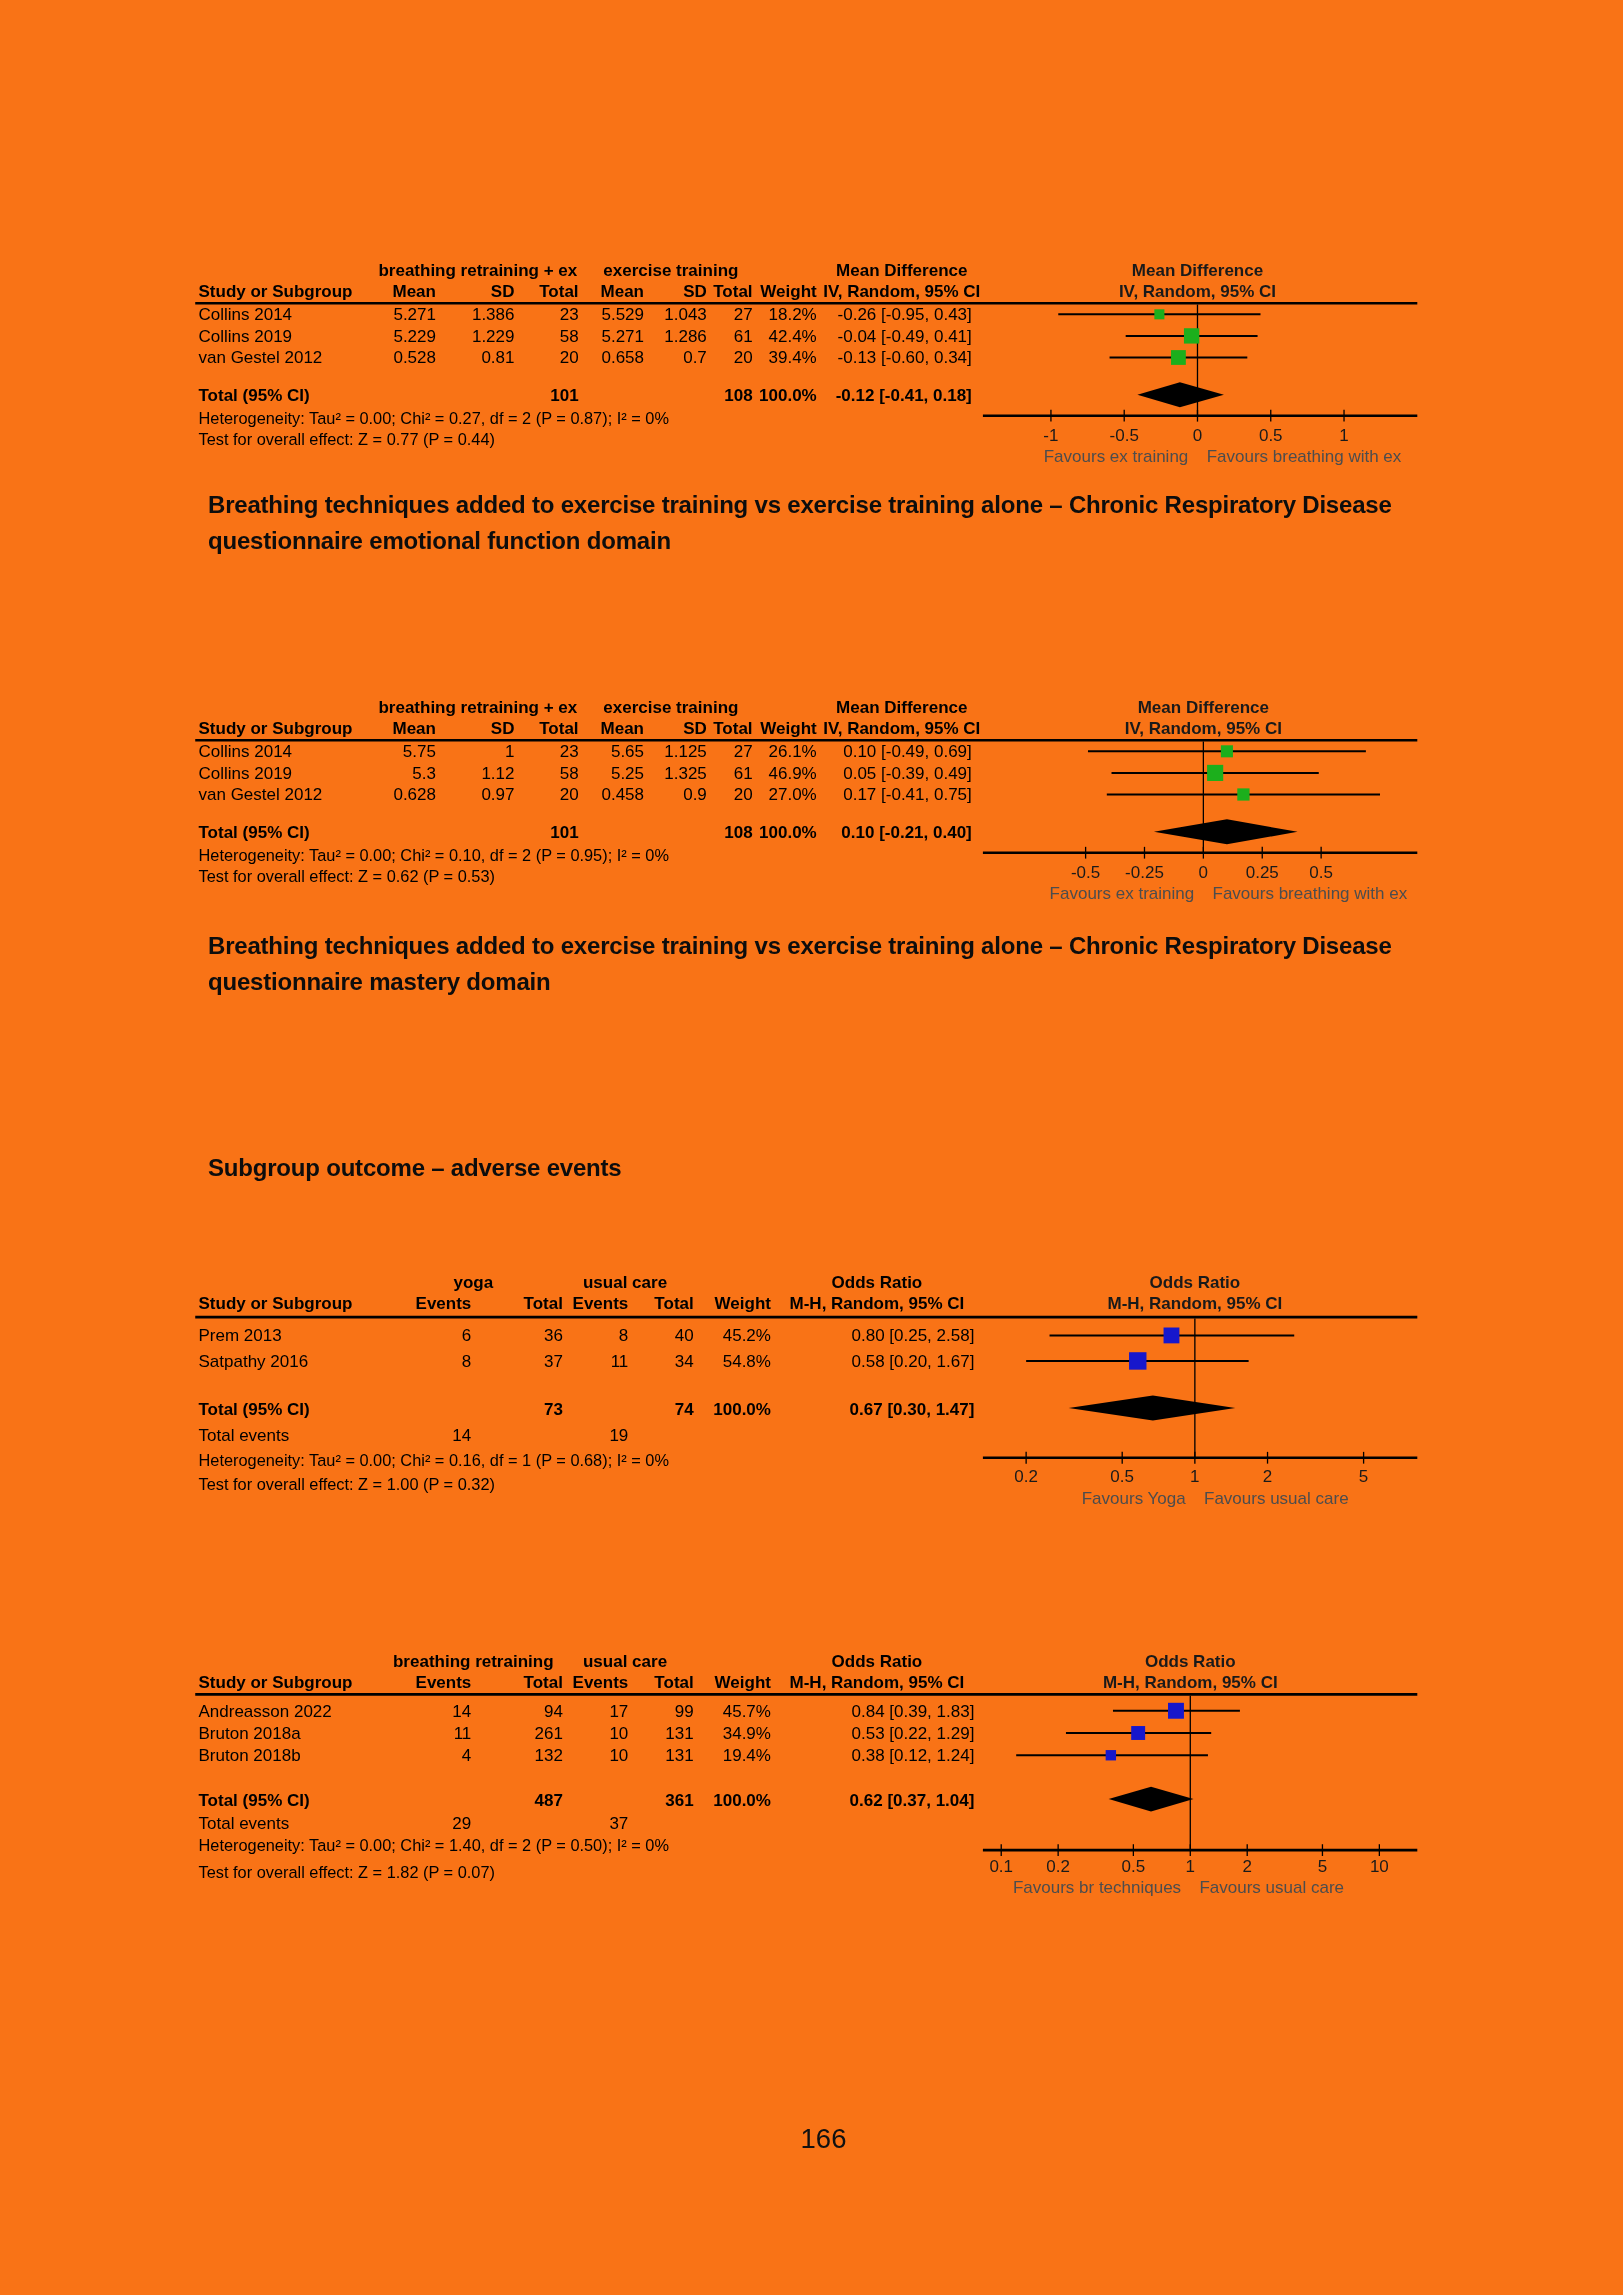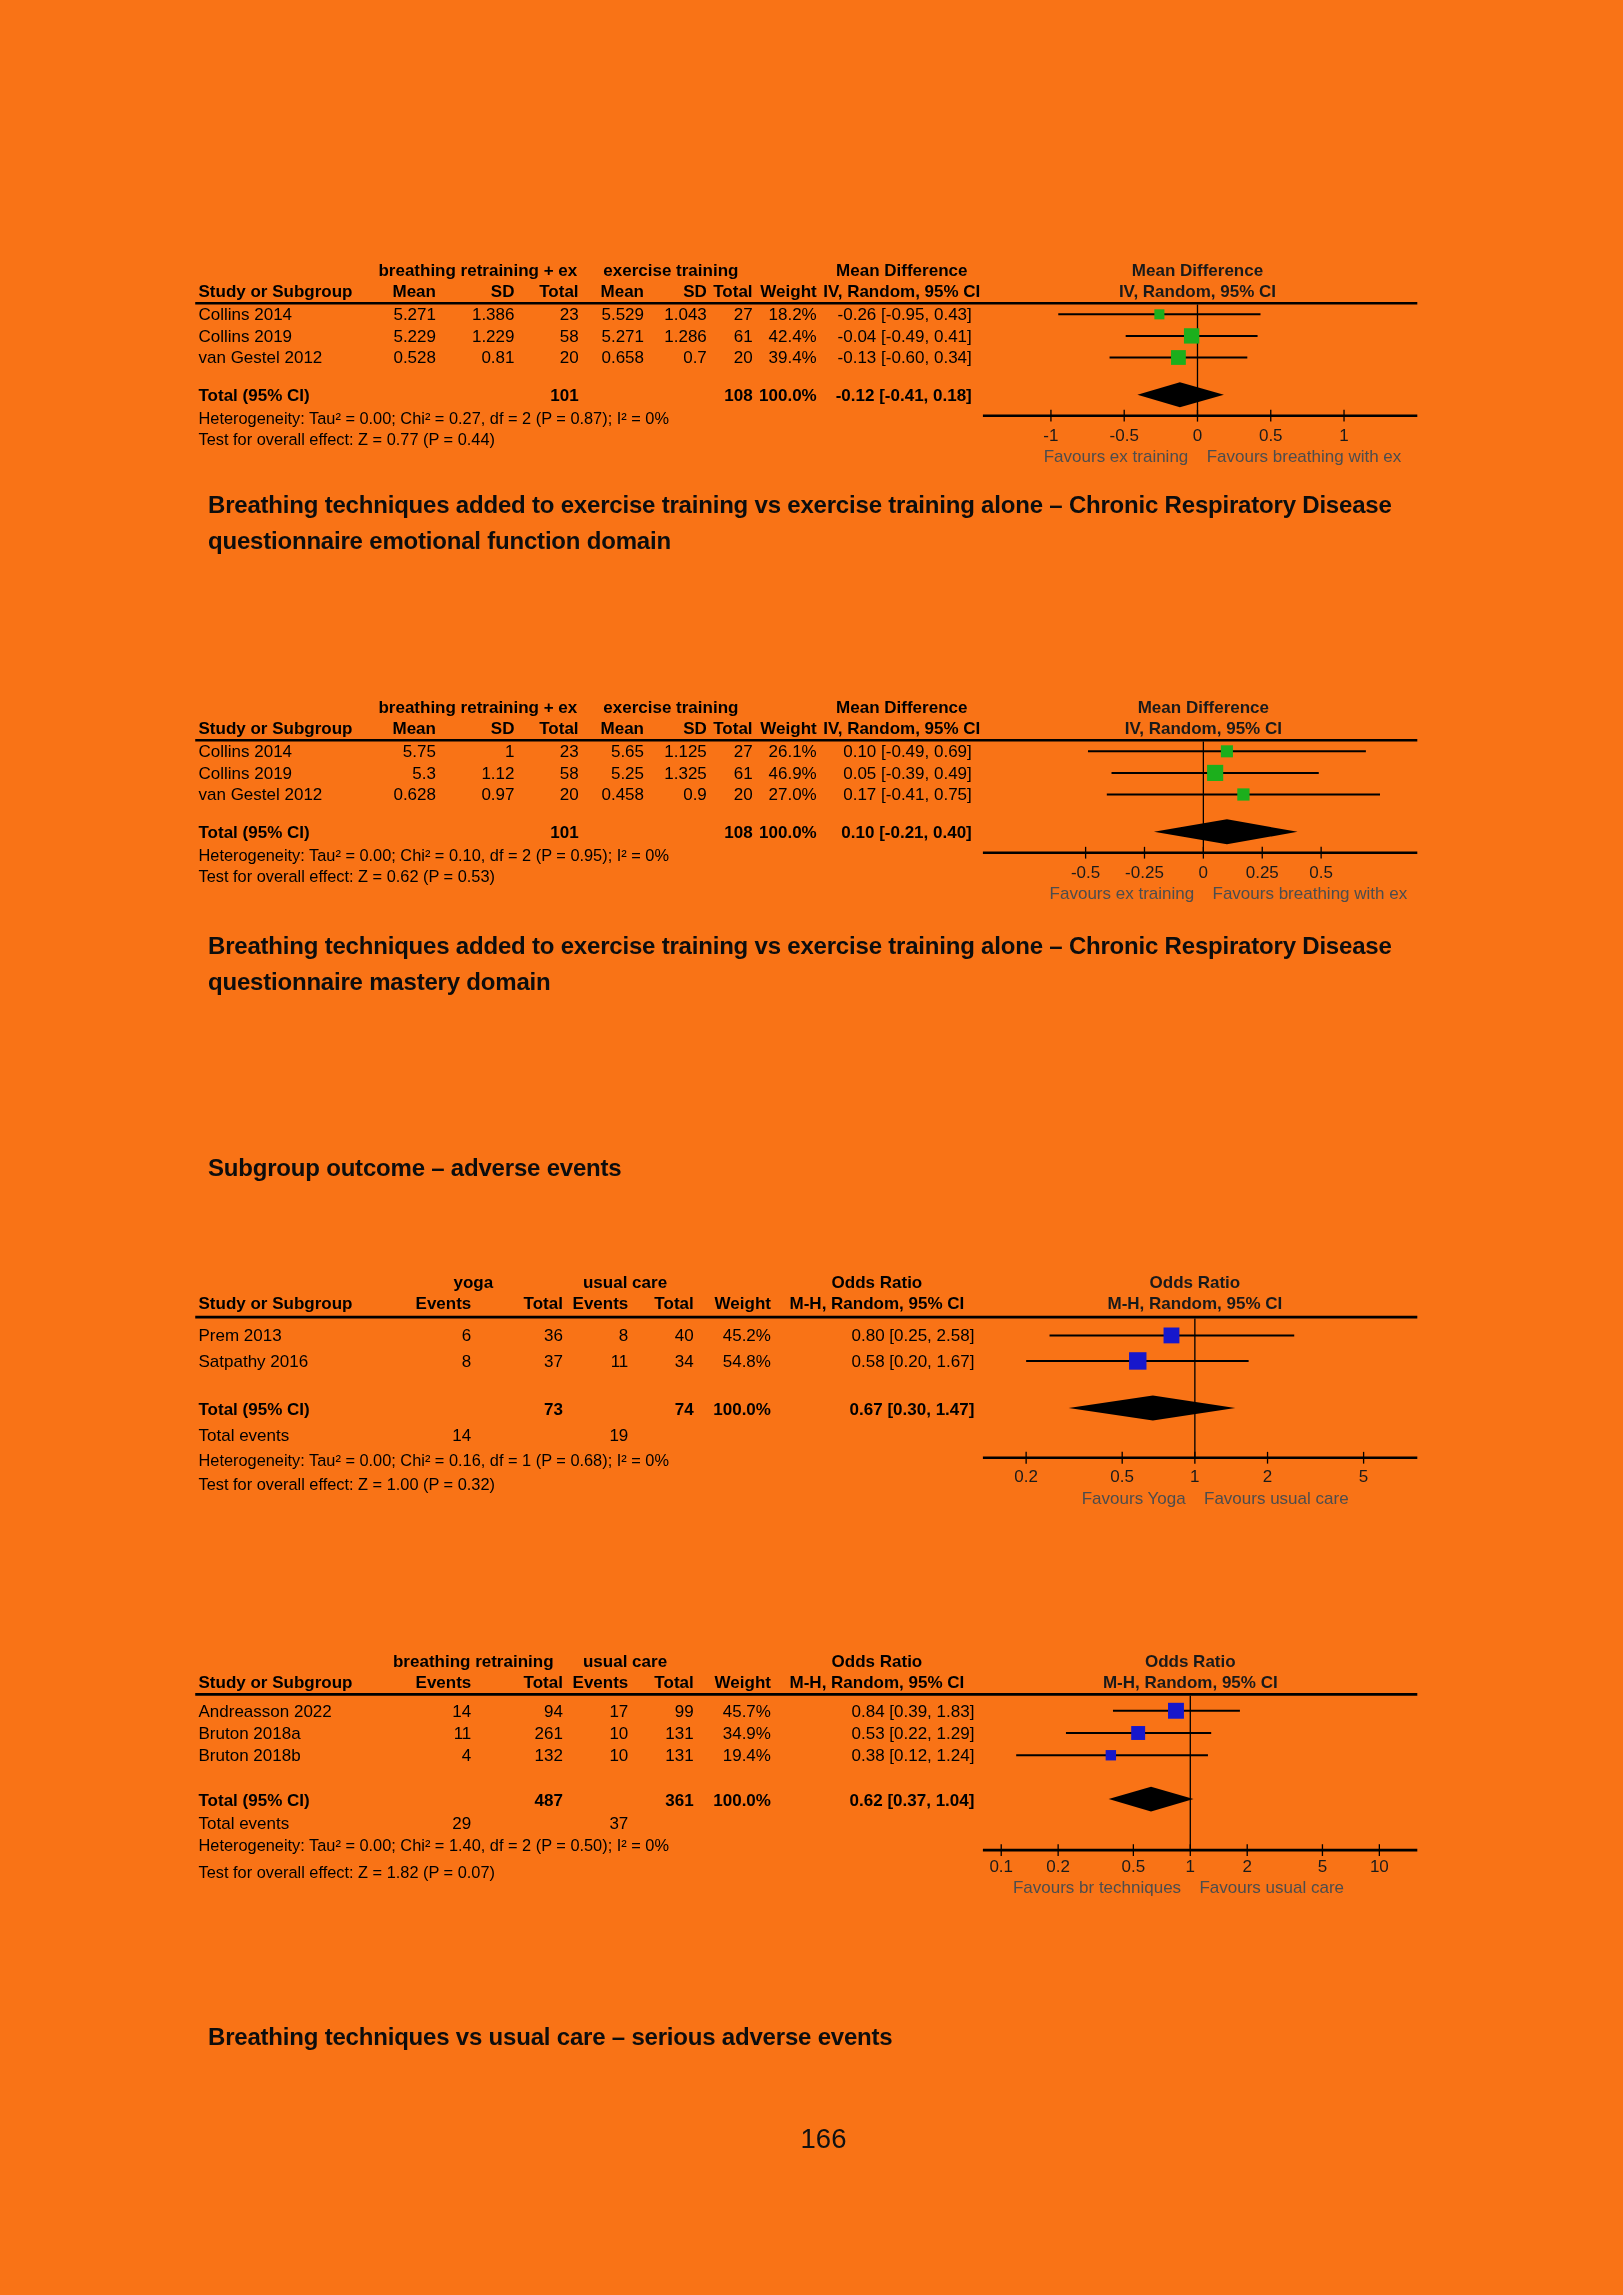--- a/index.html
+++ b/index.html
@@ -300,18 +300,17 @@
         <text x="888" y="236" text-anchor="end" font-size="26" fill="#000" font-weight="bold">100.0%</text>
         <text x="1199" y="236" text-anchor="end" font-size="26" fill="#000" font-weight="bold">0.62 [0.37, 1.04]</text>
         <polygon points="1404.2102982553615,226 1469.0011982649953,207 1533.9226350573476,226 1469.0011982649953,245" fill="#000"></polygon>
         <text x="13" y="272" text-anchor="start" font-size="26" fill="#000">Total events</text>
         <text x="430" y="272" text-anchor="end" font-size="26" fill="#000">29</text>
         <text x="670" y="272" text-anchor="end" font-size="26" fill="#000">37</text>
         <text x="13" y="306" text-anchor="start" font-size="25" fill="#000">Heterogeneity: Tau² = 0.00; Chi² = 1.40, df = 2 (P = 0.50); I² = 0%</text>
         <text x="13" y="346" text-anchor="start" font-size="25" fill="#000">Test for overall effect: Z = 1.82 (P = 0.07)</text>
       </svg>
     </div>
-  <p class="caption" style="top:2007px">Breathing techniques vs usual care – serious adverse events</p>
 
   <div class="page-number">166</div>
 
 </div>
 
 
 </body></html>

